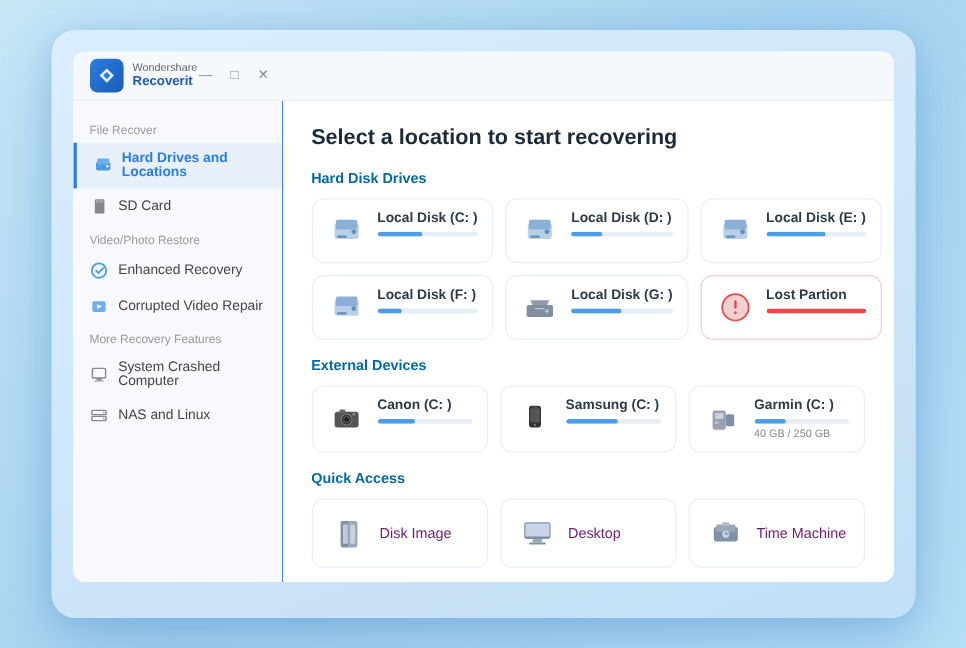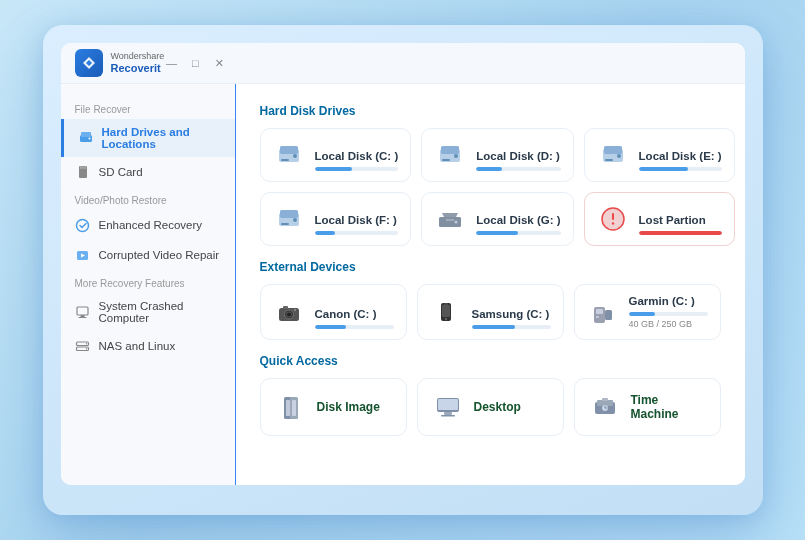--- a/index.html
+++ b/index.html
@@ -191,21 +191,21 @@
       grid-template-columns: repeat(3, 1fr);
       gap: 10px;
       margin-bottom: 4px;
     }
 
     .drive-card {
       border: 1px solid #e8eef5;
       border-radius: 10px;
       padding: 10px 12px;
       display: flex;
-      align-items: flex-end;
+      align-items: flex-start;
       gap: 10px;
       cursor: pointer;
       transition: box-shadow 0.15s, border-color 0.15s;
       background: #fff;
     }
 
     .drive-card.lost-partition {
       border-color: #f0d0d0;
     }
 
@@ -284,22 +284,22 @@
       width: 32px;
       height: 32px;
       display: flex;
       align-items: center;
       justify-content: center;
       flex-shrink: 0;
     }
 
     .quick-name {
       font-size: 12px;
-      font-weight: 700;
-      color: #14532d;
+      font-weight: 400;
+      color: #701a75;
     }
 
   </style>
 </head>
 <body>
 
 <div class="laptop-outer">
   <div class="laptop-screen">
 
     <div class="title-bar">
@@ -395,20 +395,21 @@
               <circle cx="11.5" cy="9.75" r="0.7" fill="#888"></circle>
             </svg>
           </div>
           <span>NAS and Linux</span>
         </div>
 
       </div>
 
       <div class="content">
 
+        <div class="page-title">Select a location to start recovering</div>
 
         <div class="section-title">Hard Disk Drives</div>
         <div class="drives-grid">
 
           <div class="drive-card">
             <div class="drive-icon">
               <svg viewBox="0 0 28 28" fill="none">
                 <rect x="4" y="8" width="20" height="13" rx="2" fill="#b8cfe8"></rect>
                 <rect x="5" y="5" width="18" height="8" rx="1.5" fill="#8ab0d8"></rect>
                 <rect x="6" y="18" width="8" height="2" rx="1" fill="#6090b8"></rect>

